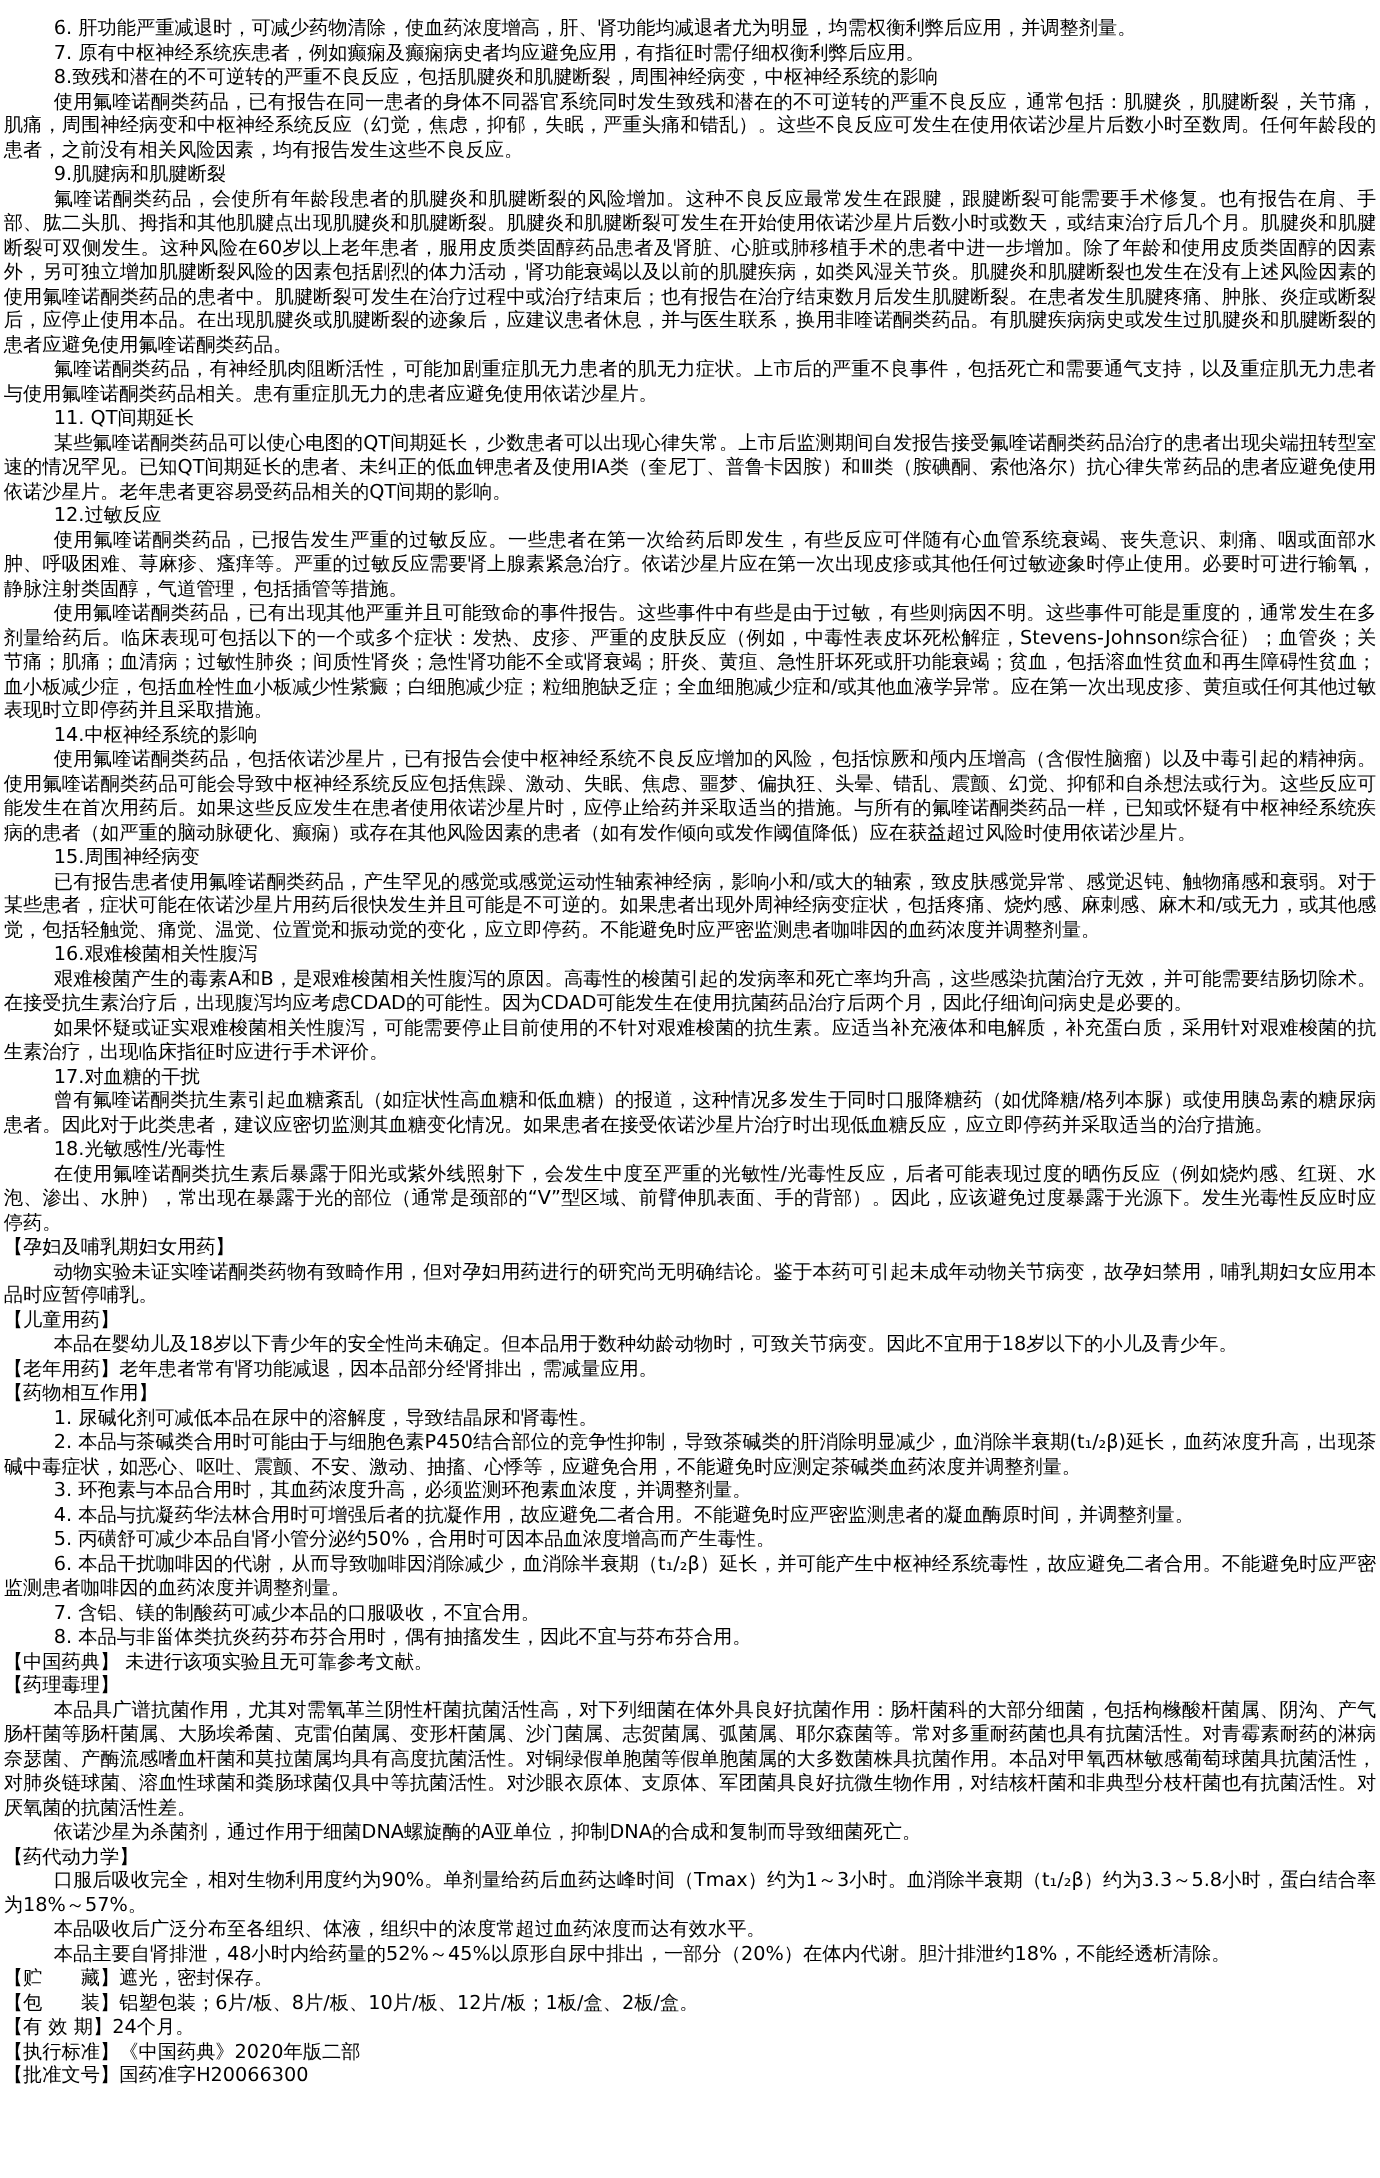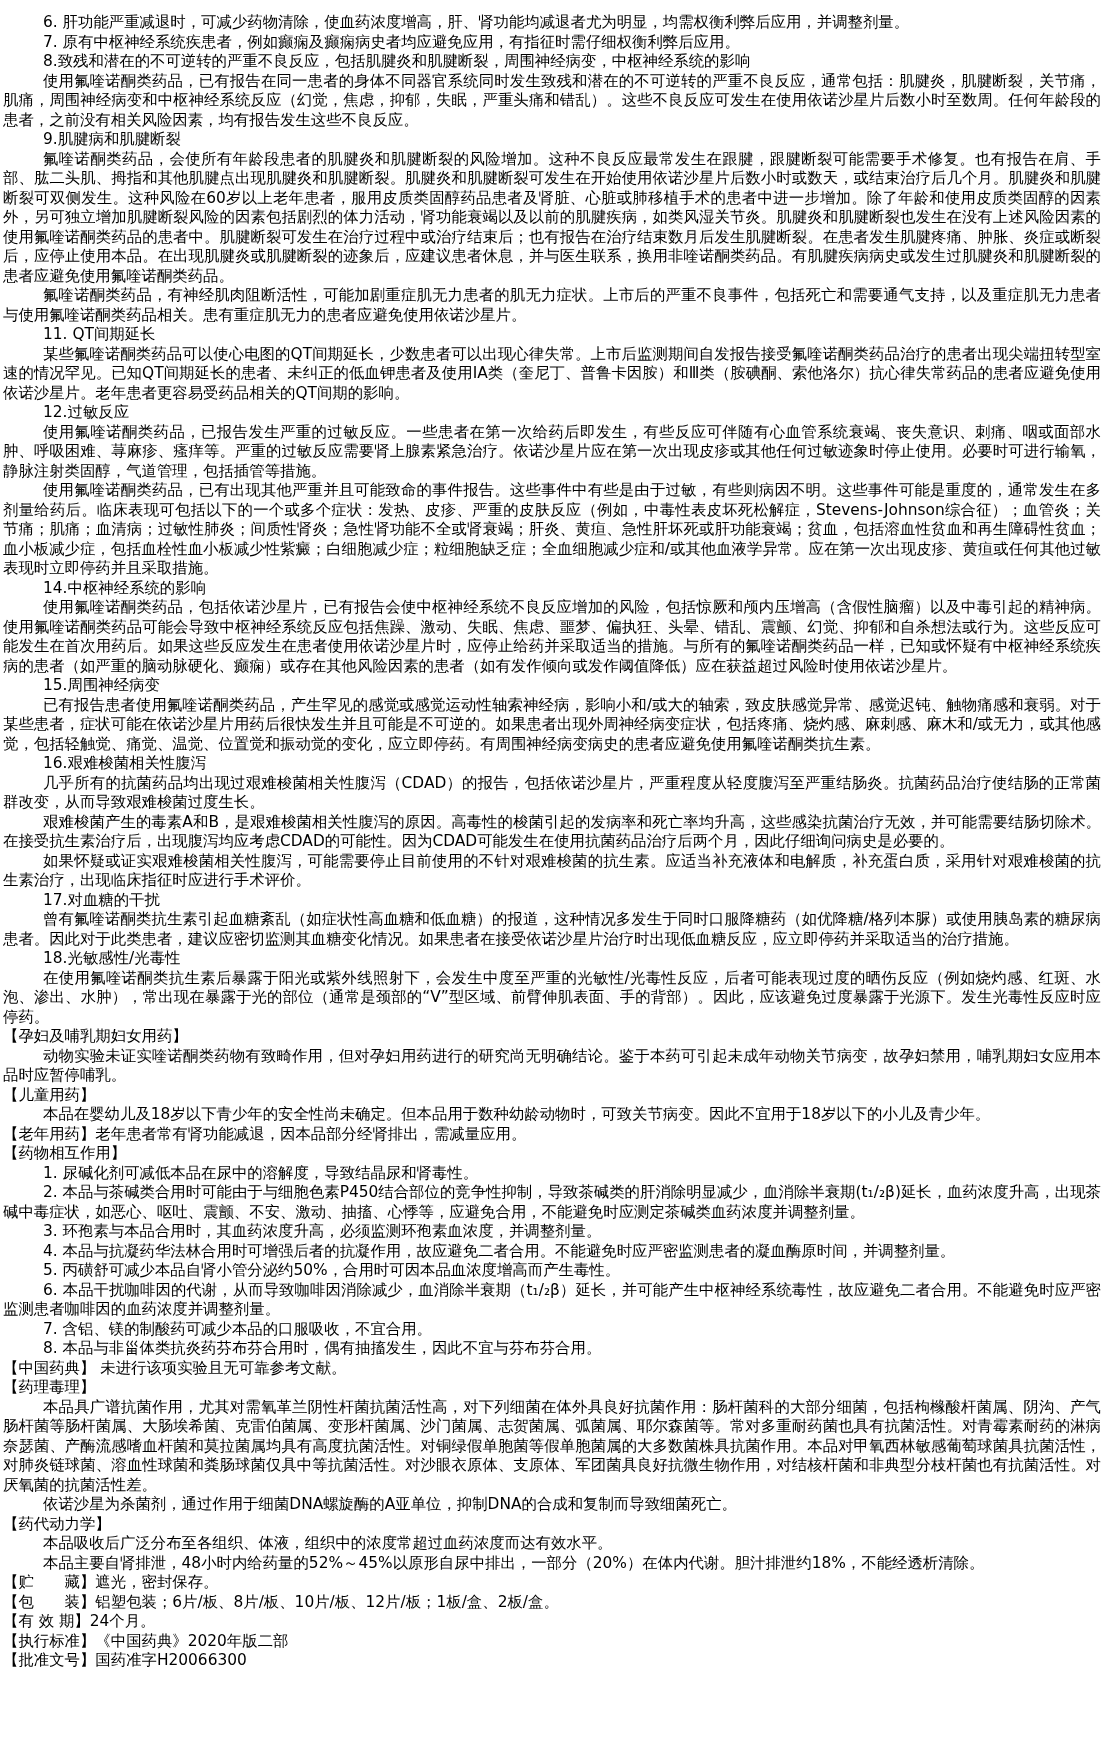--- a/index.html
+++ b/index.html
@@ -43,23 +43,22 @@
       <p class="blk para">氟喹诺酮类药品，会使所有年龄段患者的肌腱炎和肌腱断裂的风险增加。这种不良反应最常发生在跟腱，跟腱断裂可能需要手术修复。也有报告在肩、手部、肱二头肌、拇指和其他肌腱点出现肌腱炎和肌腱断裂。肌腱炎和肌腱断裂可发生在开始使用依诺沙星片后数小时或数天，或结束治疗后几个月。肌腱炎和肌腱断裂可双侧发生。这种风险在60岁以上老年患者，服用皮质类固醇药品患者及肾脏、心脏或肺移植手术的患者中进一步增加。除了年龄和使用皮质类固醇的因素外，另可独立增加肌腱断裂风险的因素包括剧烈的体力活动，肾功能衰竭以及以前的肌腱疾病，如类风湿关节炎。肌腱炎和肌腱断裂也发生在没有上述风险因素的使用氟喹诺酮类药品的患者中。肌腱断裂可发生在治疗过程中或治疗结束后；也有报告在治疗结束数月后发生肌腱断裂。在患者发生肌腱疼痛、肿胀、炎症或断裂后，应停止使用本品。在出现肌腱炎或肌腱断裂的迹象后，应建议患者休息，并与医生联系，换用非喹诺酮类药品。有肌腱疾病病史或发生过肌腱炎和肌腱断裂的患者应避免使用氟喹诺酮类药品。</p>
       <p class="blk para">氟喹诺酮类药品，有神经肌肉阻断活性，可能加剧重症肌无力患者的肌无力症状。上市后的严重不良事件，包括死亡和需要通气支持，以及重症肌无力患者与使用氟喹诺酮类药品相关。患有重症肌无力的患者应避免使用依诺沙星片。</p>
       <p class="blk item">11. QT间期延长</p>
       <p class="blk para">某些氟喹诺酮类药品可以使心电图的QT间期延长，少数患者可以出现心律失常。上市后监测期间自发报告接受氟喹诺酮类药品治疗的患者出现尖端扭转型室速的情况罕见。已知QT间期延长的患者、未纠正的低血钾患者及使用IA类（奎尼丁、普鲁卡因胺）和Ⅲ类（胺碘酮、索他洛尔）抗心律失常药品的患者应避免使用依诺沙星片。老年患者更容易受药品相关的QT间期的影响。</p>
       <p class="blk item">12.过敏反应</p>
       <p class="blk para">使用氟喹诺酮类药品，已报告发生严重的过敏反应。一些患者在第一次给药后即发生，有些反应可伴随有心血管系统衰竭、丧失意识、刺痛、咽或面部水肿、呼吸困难、荨麻疹、瘙痒等。严重的过敏反应需要肾上腺素紧急治疗。依诺沙星片应在第一次出现皮疹或其他任何过敏迹象时停止使用。必要时可进行输氧，静脉注射类固醇，气道管理，包括插管等措施。</p>
       <p class="blk para">使用氟喹诺酮类药品，已有出现其他严重并且可能致命的事件报告。这些事件中有些是由于过敏，有些则病因不明。这些事件可能是重度的，通常发生在多剂量给药后。临床表现可包括以下的一个或多个症状：发热、皮疹、严重的皮肤反应（例如，中毒性表皮坏死松解症，Stevens-Johnson综合征）；血管炎；关节痛；肌痛；血清病；过敏性肺炎；间质性肾炎；急性肾功能不全或肾衰竭；肝炎、黄疸、急性肝坏死或肝功能衰竭；贫血，包括溶血性贫血和再生障碍性贫血；血小板减少症，包括血栓性血小板减少性紫癜；白细胞减少症；粒细胞缺乏症；全血细胞减少症和/或其他血液学异常。应在第一次出现皮疹、黄疸或任何其他过敏表现时立即停药并且采取措施。</p>
       <p class="blk item">14.中枢神经系统的影响</p>
       <p class="blk para">使用氟喹诺酮类药品，包括依诺沙星片，已有报告会使中枢神经系统不良反应增加的风险，包括惊厥和颅内压增高（含假性脑瘤）以及中毒引起的精神病。使用氟喹诺酮类药品可能会导致中枢神经系统反应包括焦躁、激动、失眠、焦虑、噩梦、偏执狂、头晕、错乱、震颤、幻觉、抑郁和自杀想法或行为。这些反应可能发生在首次用药后。如果这些反应发生在患者使用依诺沙星片时，应停止给药并采取适当的措施。与所有的氟喹诺酮类药品一样，已知或怀疑有中枢神经系统疾病的患者（如严重的脑动脉硬化、癫痫）或存在其他风险因素的患者（如有发作倾向或发作阈值降低）应在获益超过风险时使用依诺沙星片。</p>
       <p class="blk item">15.周围神经病变</p>
-      <p class="blk para">已有报告患者使用氟喹诺酮类药品，产生罕见的感觉或感觉运动性轴索神经病，影响小和/或大的轴索，致皮肤感觉异常、感觉迟钝、触物痛感和衰弱。对于某些患者，症状可能在依诺沙星片用药后很快发生并且可能是不可逆的。如果患者出现外周神经病变症状，包括疼痛、烧灼感、麻刺感、麻木和/或无力，或其他感觉，包括轻触觉、痛觉、温觉、位置觉和振动觉的变化，应立即停药。有周围神经病变病史的患者应避免使用氟喹诺酮类抗生素。</p>
+      <p class="blk para">已有报告患者使用氟喹诺酮类药品，产生罕见的感觉或感觉运动性轴索神经病，影响小和/或大的轴索，致皮肤感觉异常、感觉迟钝、触物痛感和衰弱。对于某些患者，症状可能在依诺沙星片用药后很快发生并且可能是不可逆的。如果患者出现外周神经病变症状，包括疼痛、烧灼感、麻刺感、麻木和/或无力，或其他感觉，包括轻触觉、痛觉、温觉、位置觉和振动觉的变化，应立即停药。不能避免时应严密监测患者咖啡因的血药浓度并调整剂量。</p>
       <p class="blk item">16.艰难梭菌相关性腹泻</p>
-      <p class="blk para">几乎所有的抗菌药品均出现过艰难梭菌相关性腹泻（CDAD）的报告，包括依诺沙星片，严重程度从轻度腹泻至严重结肠炎。抗菌药品治疗使结肠的正常菌群改变，从而导致艰难梭菌过度生长。</p>
       <p class="blk para">艰难梭菌产生的毒素A和B，是艰难梭菌相关性腹泻的原因。高毒性的梭菌引起的发病率和死亡率均升高，这些感染抗菌治疗无效，并可能需要结肠切除术。在接受抗生素治疗后，出现腹泻均应考虑CDAD的可能性。因为CDAD可能发生在使用抗菌药品治疗后两个月，因此仔细询问病史是必要的。</p>
       <p class="blk para">如果怀疑或证实艰难梭菌相关性腹泻，可能需要停止目前使用的不针对艰难梭菌的抗生素。应适当补充液体和电解质，补充蛋白质，采用针对艰难梭菌的抗生素治疗，出现临床指征时应进行手术评价。</p>
       <p class="blk item">17.对血糖的干扰</p>
       <p class="blk para">曾有氟喹诺酮类抗生素引起血糖紊乱（如症状性高血糖和低血糖）的报道，这种情况多发生于同时口服降糖药（如优降糖/格列本脲）或使用胰岛素的糖尿病患者。因此对于此类患者，建议应密切监测其血糖变化情况。如果患者在接受依诺沙星片治疗时出现低血糖反应，应立即停药并采取适当的治疗措施。</p>
       <p class="blk item">18.光敏感性/光毒性</p>
       <p class="blk para">在使用氟喹诺酮类抗生素后暴露于阳光或紫外线照射下，会发生中度至严重的光敏性/光毒性反应，后者可能表现过度的晒伤反应（例如烧灼感、红斑、水泡、渗出、水肿），常出现在暴露于光的部位（通常是颈部的“V”型区域、前臂伸肌表面、手的背部）。因此，应该避免过度暴露于光源下。发生光毒性反应时应停药。</p>
       <p class="blk head">【孕妇及哺乳期妇女用药】</p>
       <p class="blk para">动物实验未证实喹诺酮类药物有致畸作用，但对孕妇用药进行的研究尚无明确结论。鉴于本药可引起未成年动物关节病变，故孕妇禁用，哺乳期妇女应用本品时应暂停哺乳。</p>
       <p class="blk head">【儿童用药】</p>
       <p class="blk para">本品在婴幼儿及18岁以下青少年的安全性尚未确定。但本品用于数种幼龄动物时，可致关节病变。因此不宜用于18岁以下的小儿及青少年。</p>
@@ -71,20 +70,21 @@
       <p class="blk item">4. 本品与抗凝药华法林合用时可增强后者的抗凝作用，故应避免二者合用。不能避免时应严密监测患者的凝血酶原时间，并调整剂量。</p>
       <p class="blk item">5. 丙磺舒可减少本品自肾小管分泌约50%，合用时可因本品血浓度增高而产生毒性。</p>
       <p class="blk item">6. 本品干扰咖啡因的代谢，从而导致咖啡因消除减少，血消除半衰期（t₁/₂β）延长，并可能产生中枢神经系统毒性，故应避免二者合用。不能避免时应严密监测患者咖啡因的血药浓度并调整剂量。</p>
       <p class="blk item">7. 含铝、镁的制酸药可减少本品的口服吸收，不宜合用。</p>
       <p class="blk item">8. 本品与非甾体类抗炎药芬布芬合用时，偶有抽搐发生，因此不宜与芬布芬合用。</p>
       <p class="blk kv">【中国药典】 未进行该项实验且无可靠参考文献。</p>
       <p class="blk head">【药理毒理】</p>
       <p class="blk para">本品具广谱抗菌作用，尤其对需氧革兰阴性杆菌抗菌活性高，对下列细菌在体外具良好抗菌作用：肠杆菌科的大部分细菌，包括枸橼酸杆菌属、阴沟、产气肠杆菌等肠杆菌属、大肠埃希菌、克雷伯菌属、变形杆菌属、沙门菌属、志贺菌属、弧菌属、耶尔森菌等。常对多重耐药菌也具有抗菌活性。对青霉素耐药的淋病奈瑟菌、产酶流感嗜血杆菌和莫拉菌属均具有高度抗菌活性。对铜绿假单胞菌等假单胞菌属的大多数菌株具抗菌作用。本品对甲氧西林敏感葡萄球菌具抗菌活性，对肺炎链球菌、溶血性球菌和粪肠球菌仅具中等抗菌活性。对沙眼衣原体、支原体、军团菌具良好抗微生物作用，对结核杆菌和非典型分枝杆菌也有抗菌活性。对厌氧菌的抗菌活性差。</p>
       <p class="blk para">依诺沙星为杀菌剂，通过作用于细菌DNA螺旋酶的A亚单位，抑制DNA的合成和复制而导致细菌死亡。</p>
       <p class="blk head">【药代动力学】</p>
+      <p class="blk para">口服后吸收完全，相对生物利用度约为90%。单剂量给药后血药达峰时间（Tmax）约为1～3小时。血消除半衰期（t₁/₂β）约为3.3～5.8小时，蛋白结合率为18%～57%。</p>
       <p class="blk para">本品吸收后广泛分布至各组织、体液，组织中的浓度常超过血药浓度而达有效水平。</p>
       <p class="blk para">本品主要自肾排泄，48小时内给药量的52%～45%以原形自尿中排出，一部分（20%）在体内代谢。胆汁排泄约18%，不能经透析清除。</p>
       <p class="blk kv">【贮　　藏】遮光，密封保存。</p>
       <p class="blk kv">【包　　装】铝塑包装；6片/板、8片/板、10片/板、12片/板；1板/盒、2板/盒。</p>
       <p class="blk kv">【有 效 期】24个月。</p>
       <p class="blk kv">【执行标准】《中国药典》2020年版二部</p>
       <p class="blk kv">【批准文号】国药准字H20066300</p>
     </section>
 </main>
 

